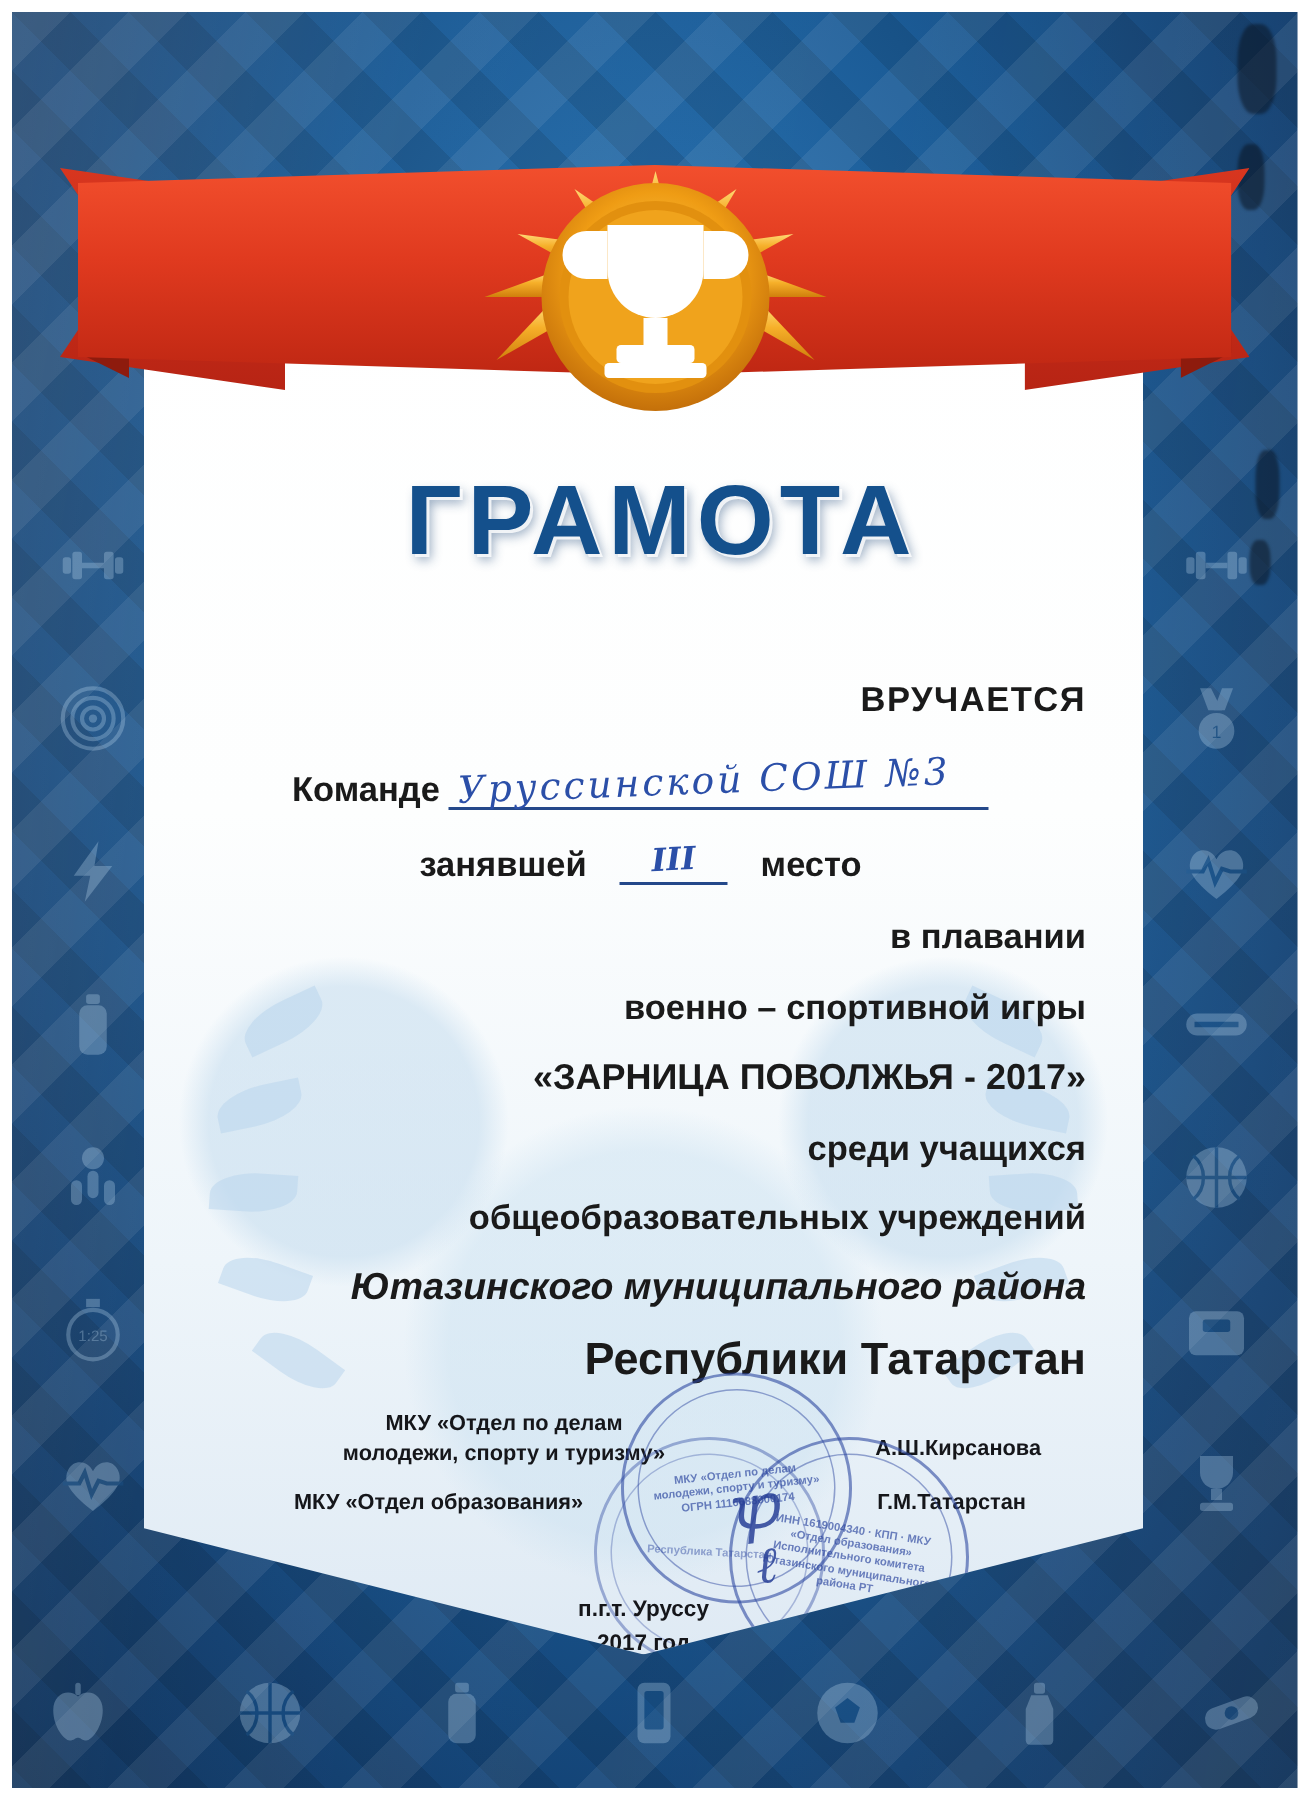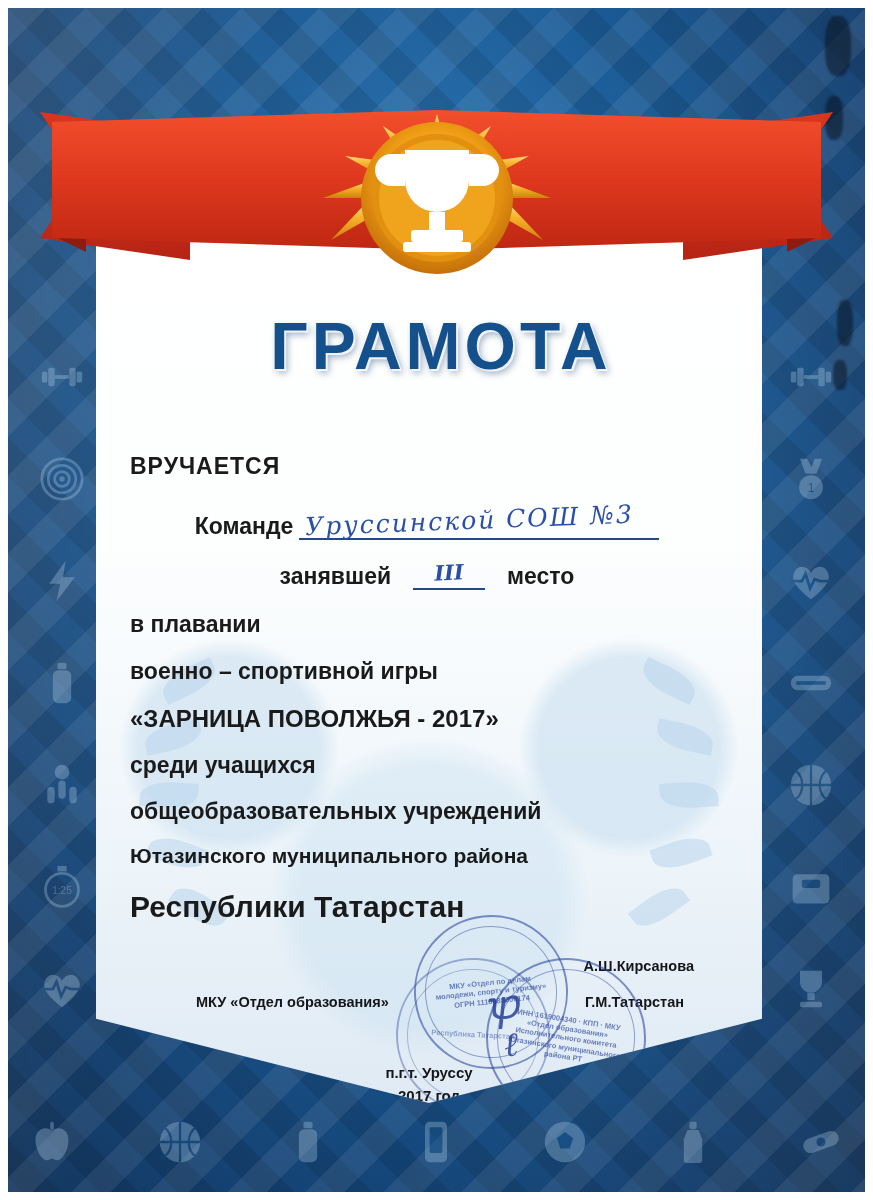--- a/index.html
+++ b/index.html
@@ -149,21 +149,21 @@
     font-weight: bold;
     letter-spacing: 4px;
     color: #14508c;
     text-shadow: 2px 2px 0 rgba(255,255,255,0.8), 3px 4px 7px rgba(30,70,120,0.45);
     font-family: "Liberation Sans", sans-serif;
     padding-left: 24px;
   }
   .line {
     position: absolute;
     left: 34px; right: 38px;
-    text-align: left;
+    text-align: right;
     color: #1a1a1a;
     font-weight: bold;
   }
   .t-vruchaetsya { top: 285px; font-size: 23px; letter-spacing: 1px; }
   .t-team-row {
     top: 340px;
     display: flex;
     justify-content: center;
     align-items: flex-end;
     gap: 6px;
@@ -211,21 +211,21 @@
     font-style: italic;
     font-size: 21px;
     color: #2b4fa8;
     white-space: nowrap;
   }
   .t-swim   { top: 443px; font-size: 23px; }
   .t-game   { top: 490px; font-size: 23px; }
   .t-zarn   { top: 537px; font-size: 24px; }
   .t-among  { top: 584px; font-size: 23px; }
   .t-org    { top: 630px; font-size: 23px; }
-  .t-region { top: 676px; font-size: 21px; }
+  .t-region { top: 676px; font-size: 25px; font-style: italic; }
   .t-repub  { top: 722px; font-size: 30px; }
 
   
   .sig {
     position: absolute;
     font-size: 14.5px;
     font-weight: bold;
     color: #15161a;
   }
   .sig-l1 { left: 100px; top: 772px; width: 280px; text-align: center; line-height: 1.35; }
@@ -438,20 +438,22 @@
     </div>
 
     <div class="line t-game">военно – спортивной игры</div>
     <div class="line t-swim">в плавании</div>
     <div class="line t-zarn">«ЗАРНИЦА ПОВОЛЖЬЯ - 2017»</div>
     <div class="line t-among">среди учащихся</div>
     <div class="line t-org">общеобразовательных учреждений</div>
     <div class="line t-region">Ютазинского муниципального района</div>
     <div class="line t-repub">Республики Татарстан</div>
 
+    <div class="sig sig-l1" style="white-space: pre-line;">МКУ «Отдел по делам
+молодежи, спорту и туризму»</div>
     <div class="sig sig-r1">А.Ш.Кирсанова</div>
     <div class="sig sig-l2">МКУ «Отдел образования»</div>
     <div class="sig sig-r2">Г.М.Татарстан</div>
 
     <div class="stamp stamp-3">
       <div class="inner">Республика Татарстан</div>
     </div>
     <div class="stamp stamp-1">
       <div class="inner">МКУ «Отдел по делам молодежи, спорту и туризму» ОГРН 1116688000174</div>
     </div>

